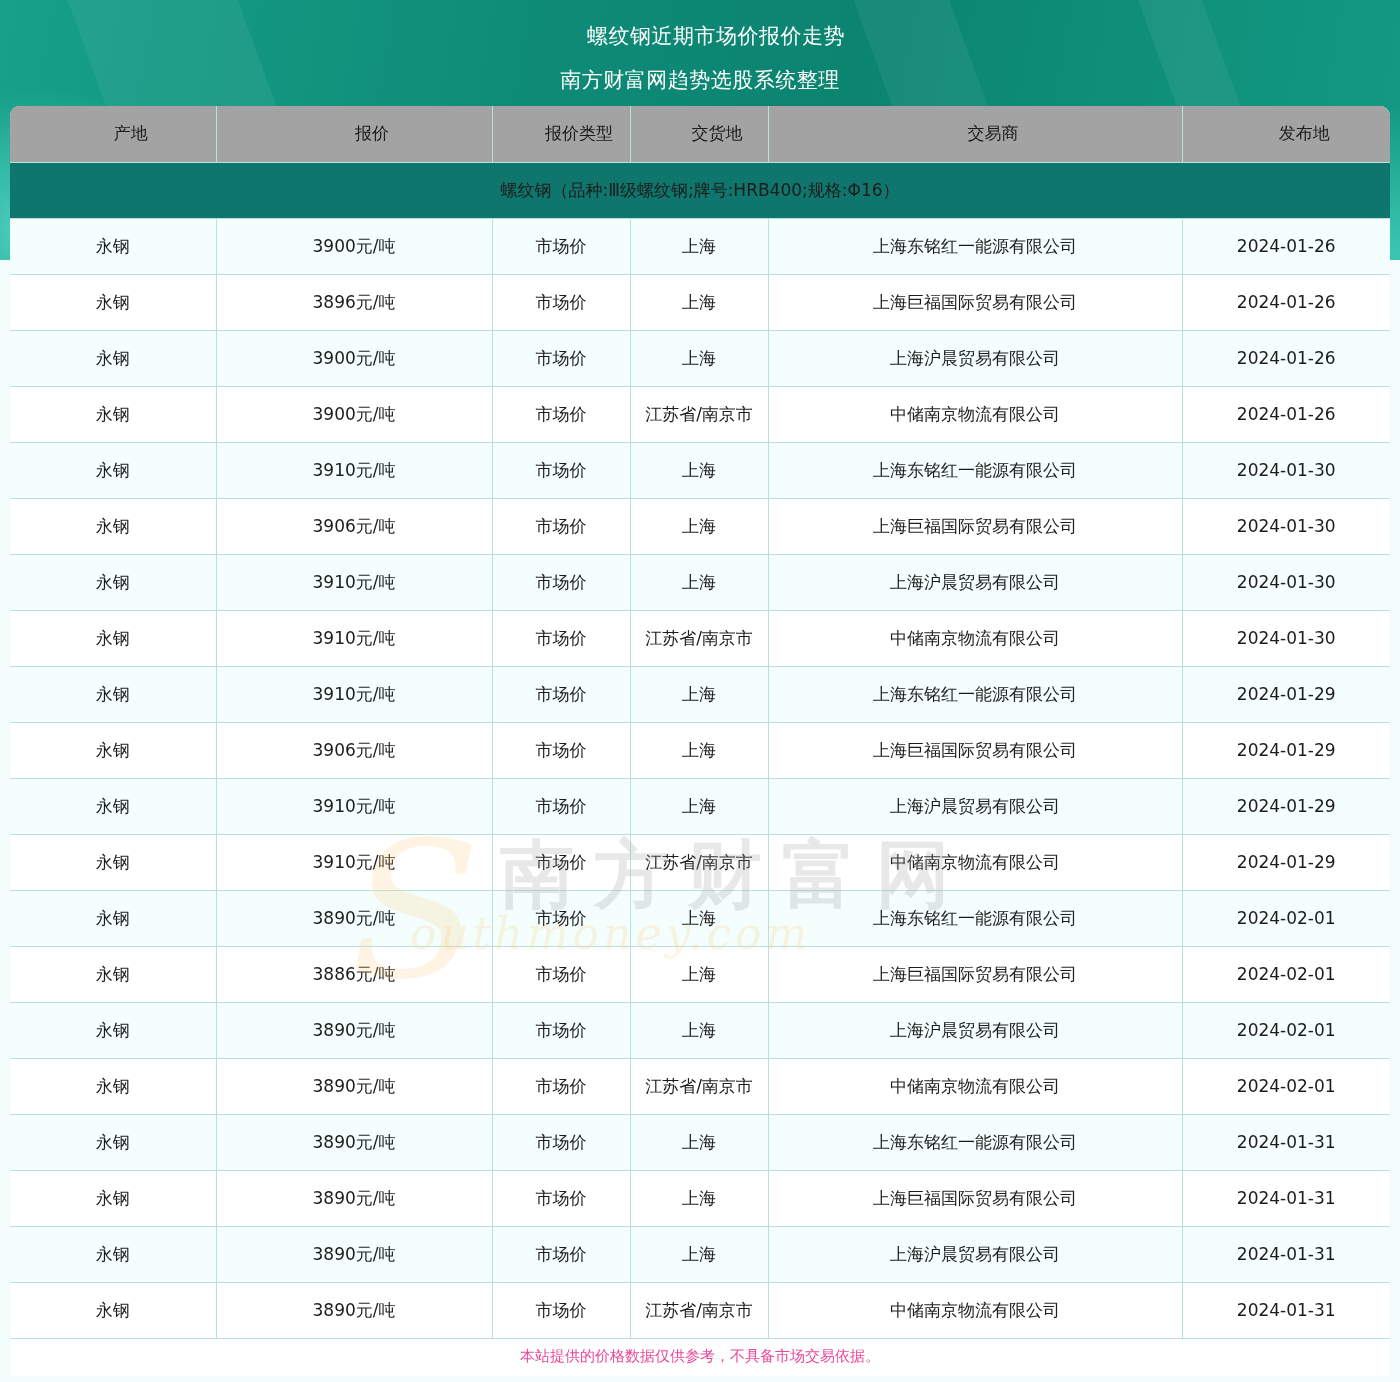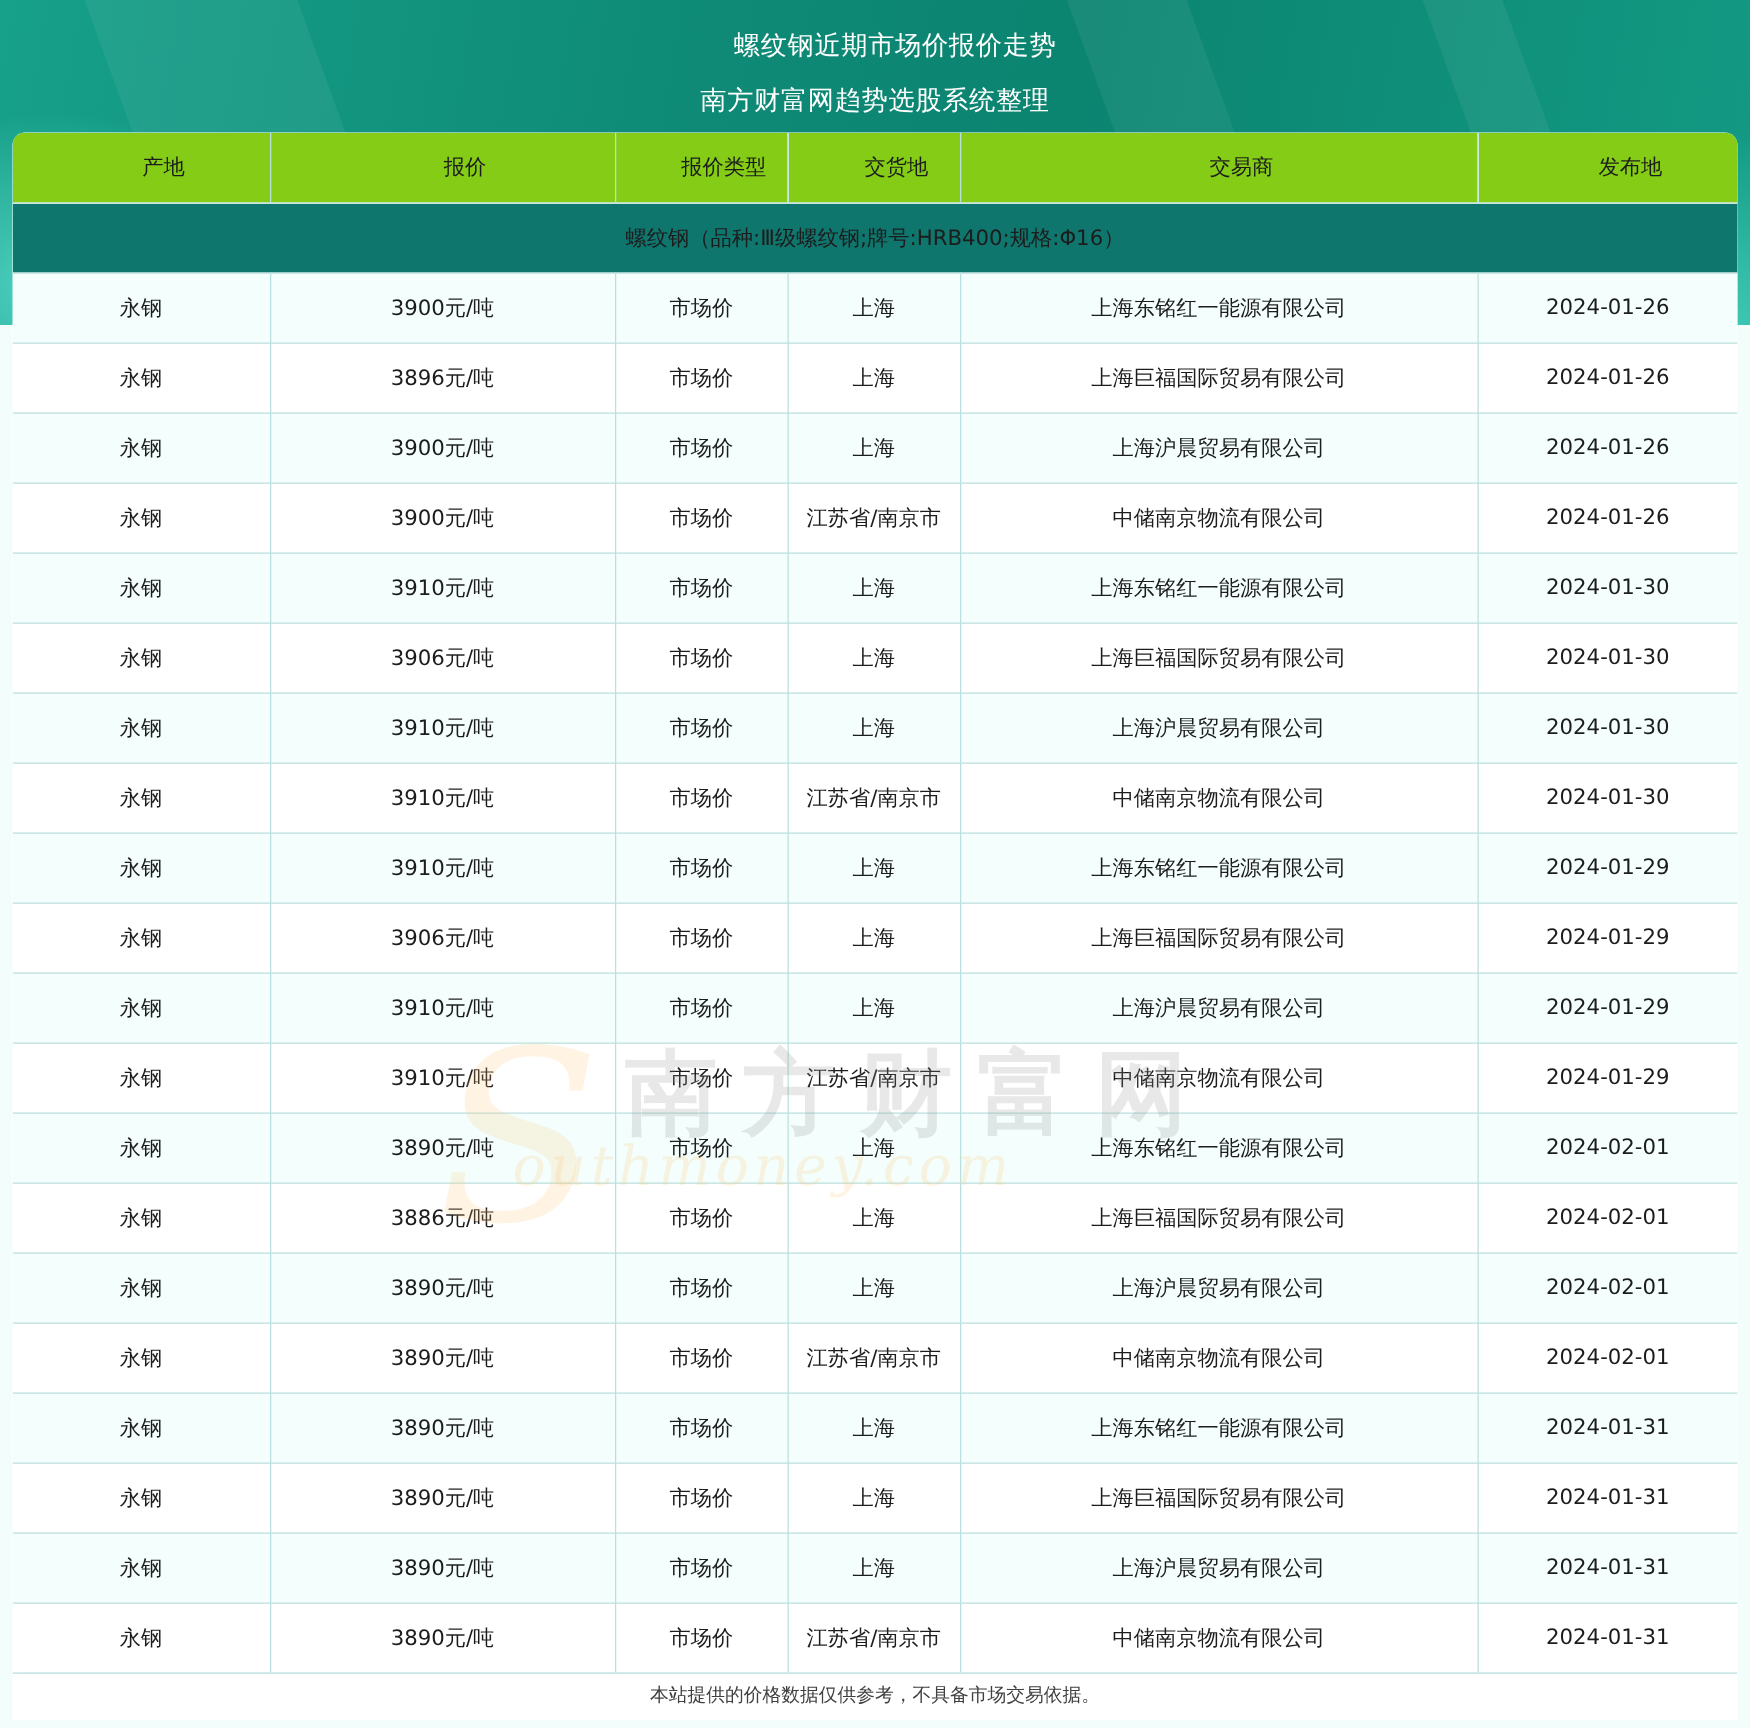--- a/index.html
+++ b/index.html
@@ -34,28 +34,28 @@
   }
   table {
     border-collapse: collapse; width: 1380px; table-layout: fixed;
   }
   th, td {
     height: 56px; text-align: center; font-size: 17px; font-weight: normal;
     border-right: 1px solid #b9e0de; border-bottom: 1px solid #b9e0de;
     color: #1c1c1c; white-space: nowrap; overflow: hidden;
   }
   th:last-child, td:last-child { border-right: none; }
-  thead th { background: #84cc16; height: 56px; padding-left: 36px; }
+  thead th { background: #a3a3a3; height: 56px; padding-left: 36px; }
   tr.spec td { background: #0f766e; }
   tbody tr.data:nth-child(even) td { background: #f3fefd; }
   tbody tr.data:nth-child(odd) td { background: #ffffff; }
   .footnote {
     position: absolute; left: 8px; top: 1232px; width: 1364px; height: 40px;
     border-top: 1px solid #b9e0de; text-align: center; font-size: 15px;
-    color: #404040; line-height: 34px; background: #fff;
+    color: #ec4899; line-height: 34px; background: #fff;
   }
   .watermark {
     position: absolute; left: 340px; top: 720px; width: 640px; height: 180px;
     pointer-events: none;
   }
   .wm-cn {
     position: absolute; left: 150px; top: 0; font-size: 74px; font-weight: bold;
     color: rgba(150,150,150,0.22); letter-spacing: 20px; font-family: "DejaVu Sans", sans-serif;
   }
   .wm-en {

